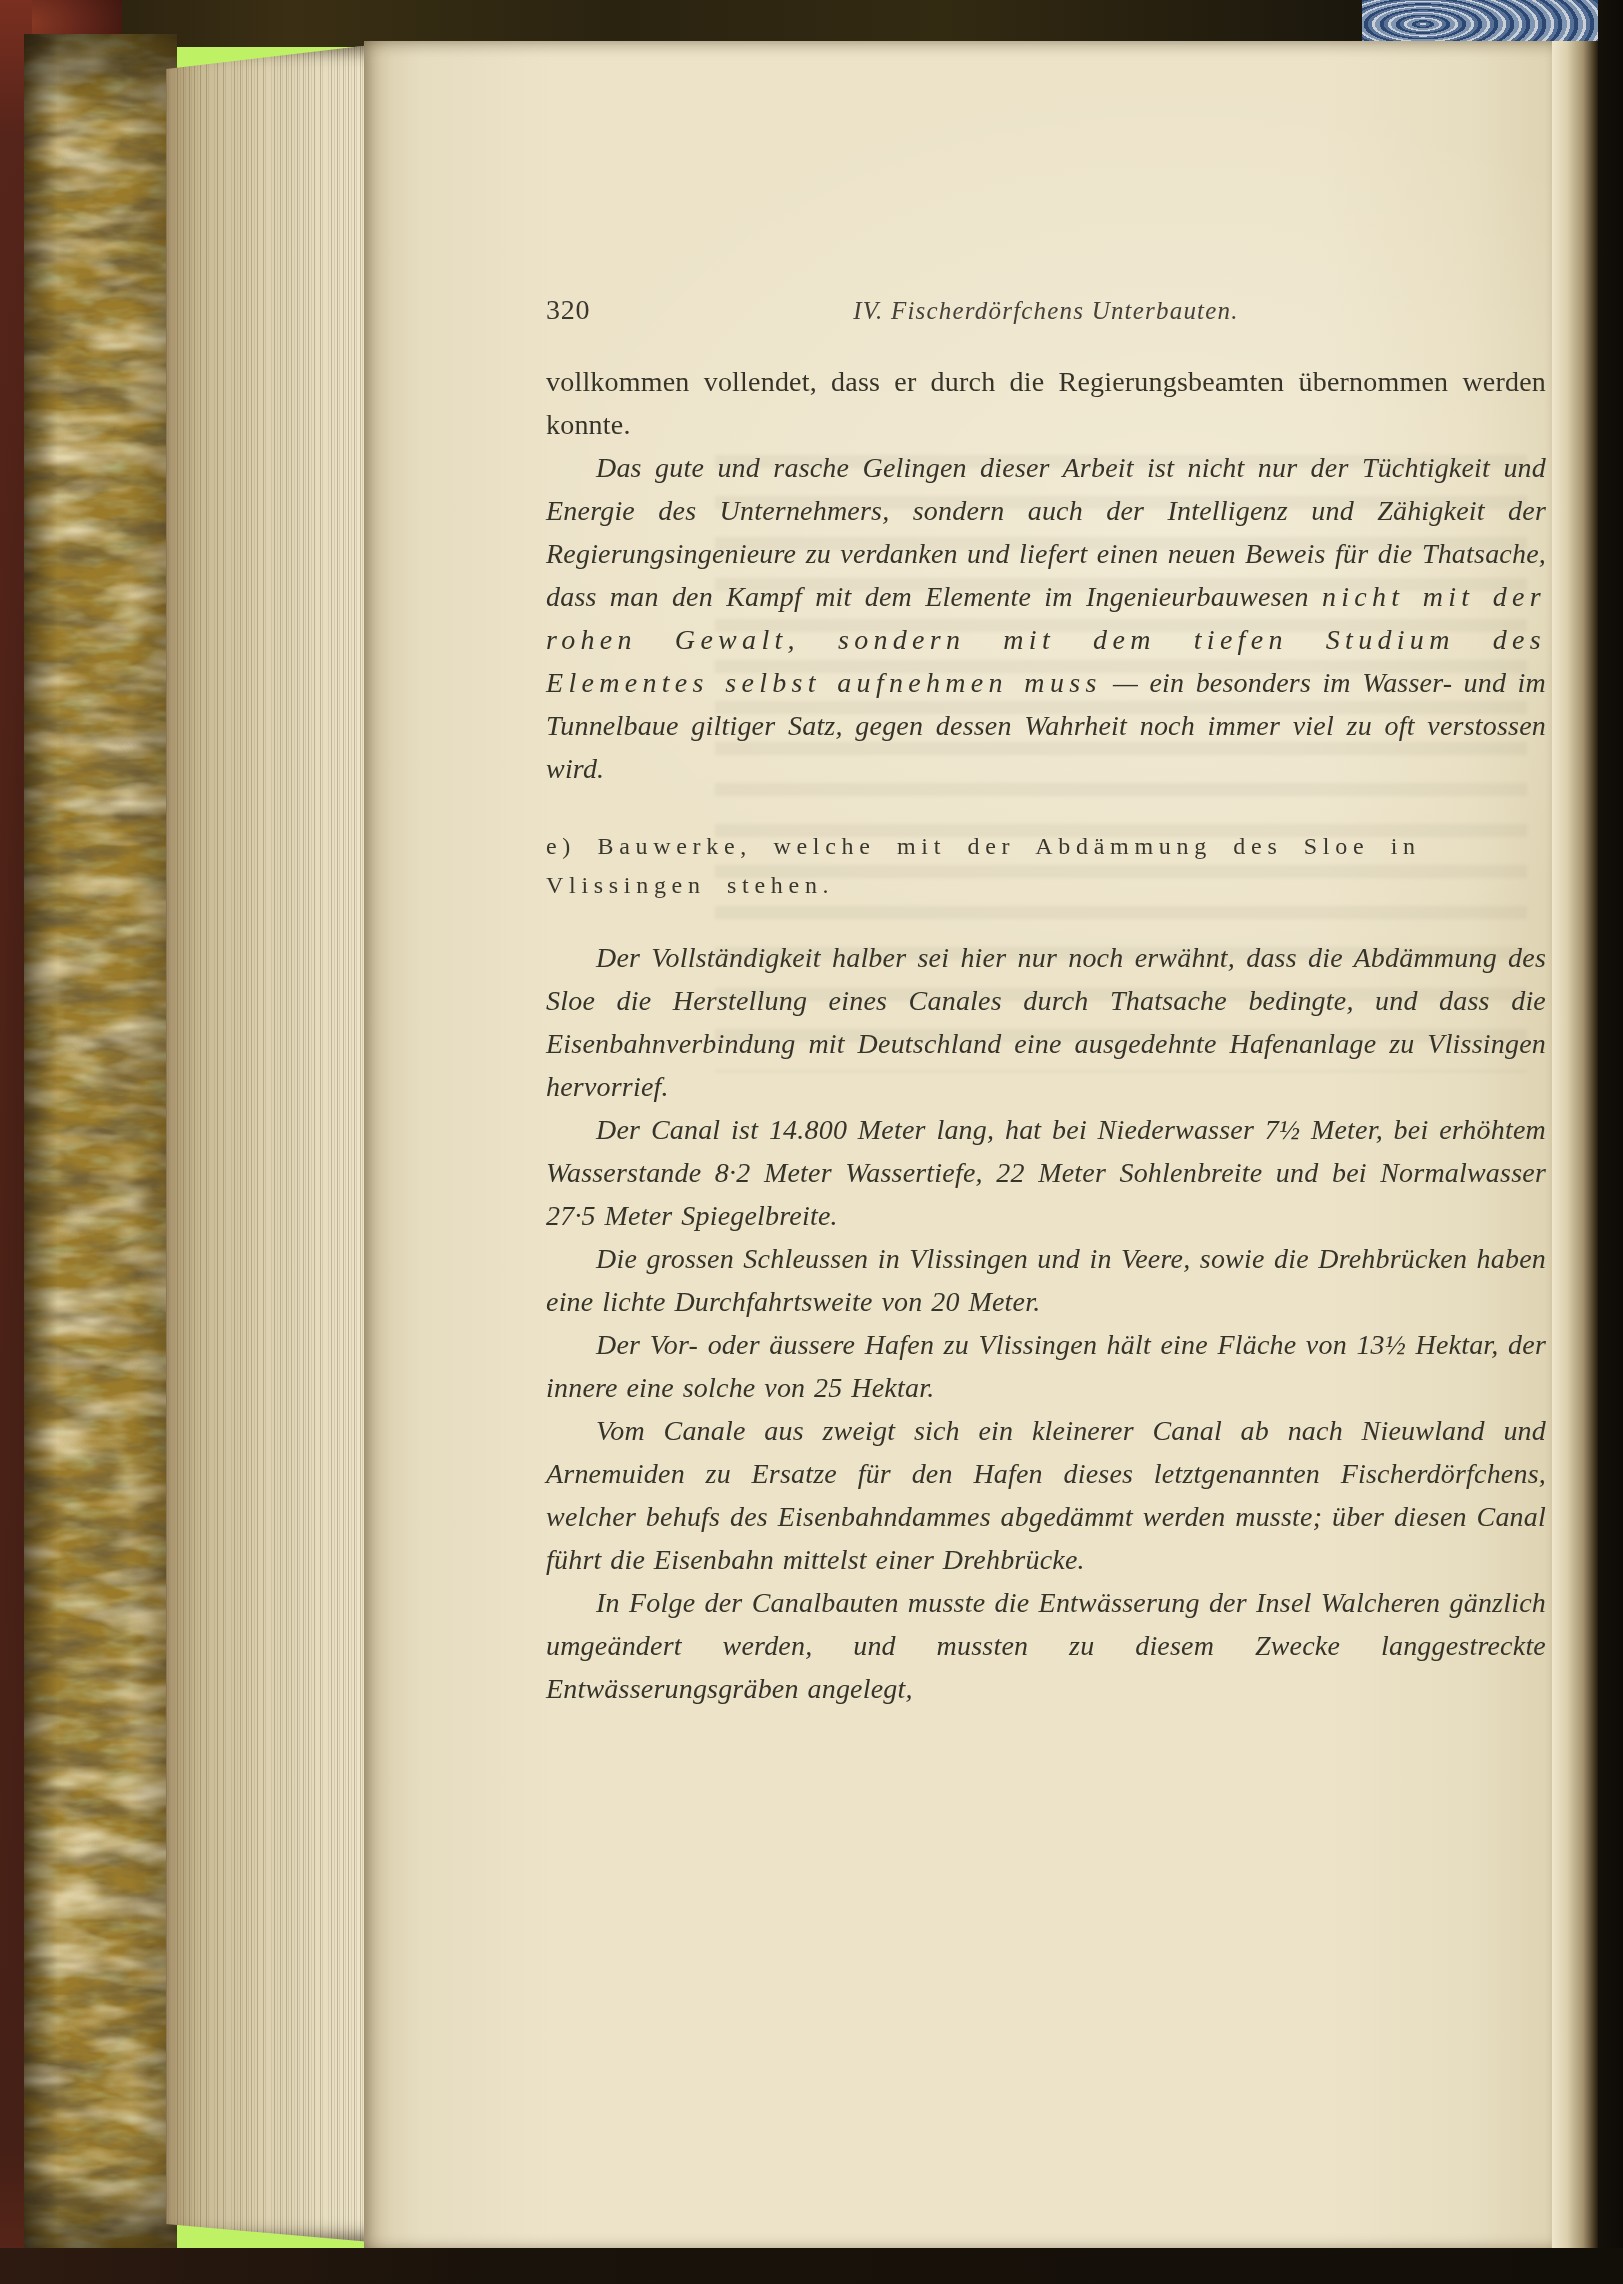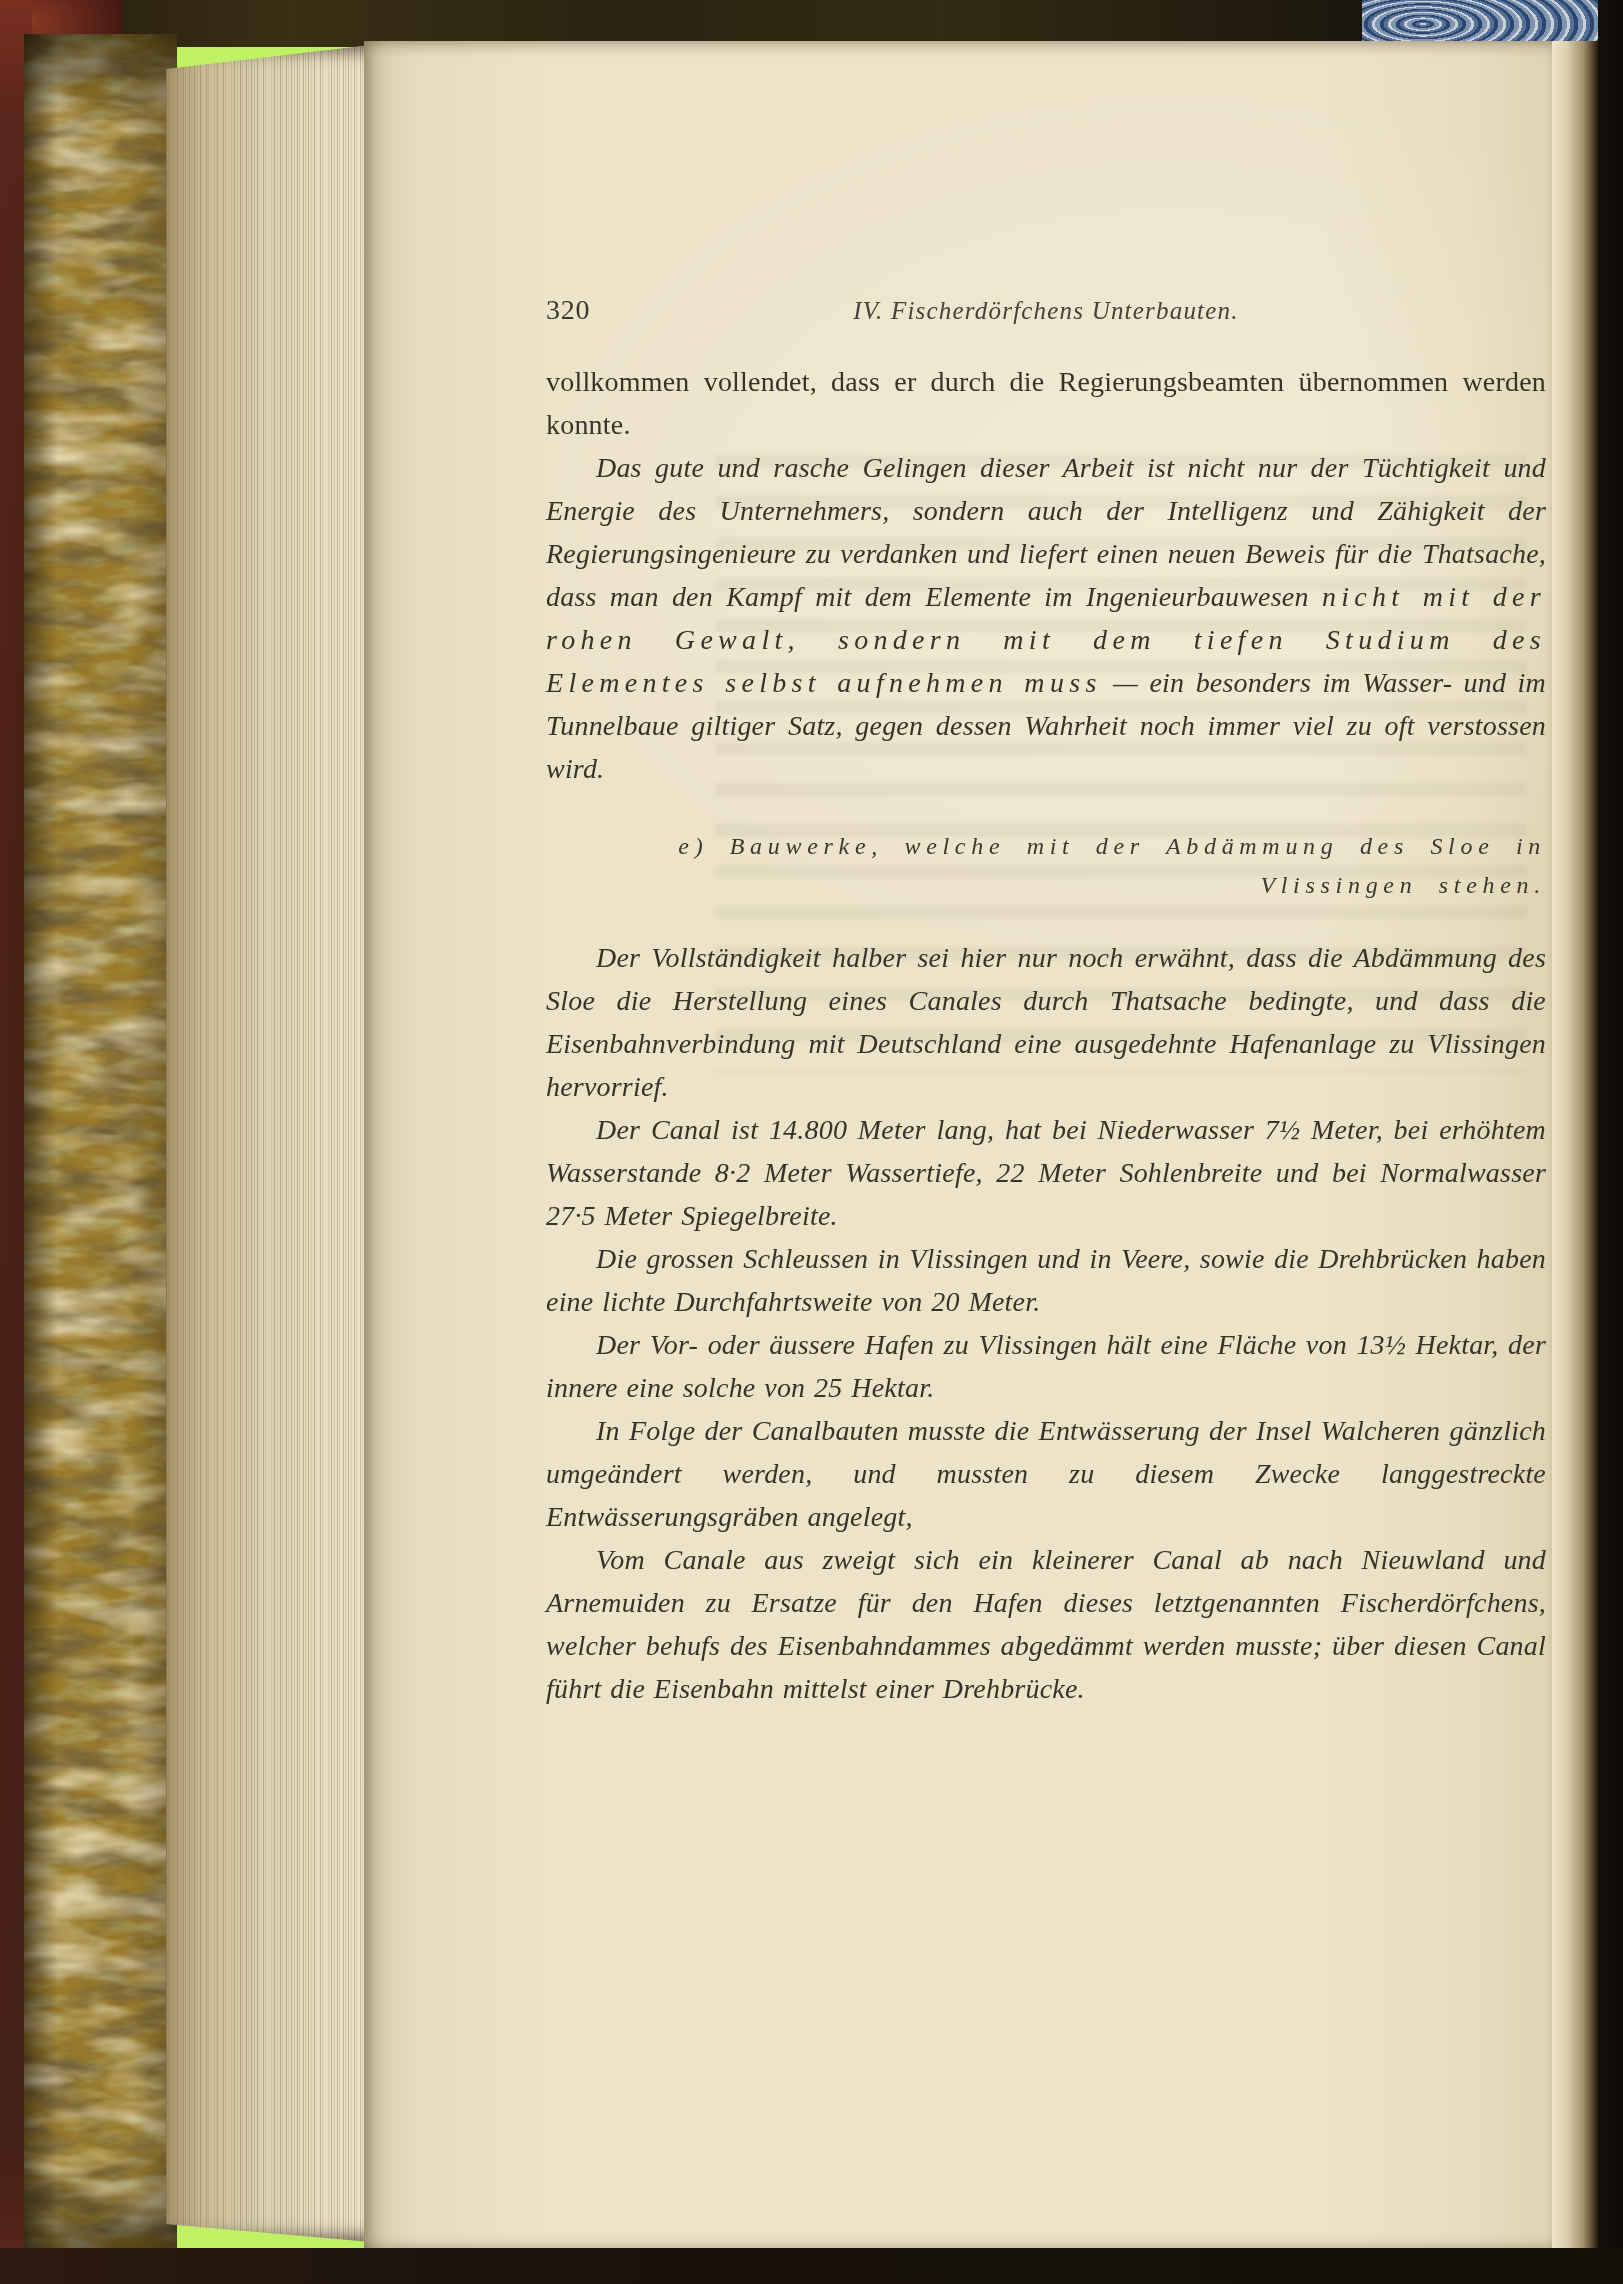--- a/index.html
+++ b/index.html
@@ -90,22 +90,22 @@
   }
   .running-title {
     display:block; text-align:center; font-style:italic; font-size:25px;
     letter-spacing:1.2px; color:#45413a; padding-top:3.2px;
   }
   .body-text { font-size:28px; line-height:43px; text-align:justify; word-spacing:1.6px; letter-spacing:0.2px; hyphens:auto; }
   .body-text p { margin:0; }
   .body-text p.indent { text-indent:50px;font-style:italic; }
   .gesperrt { letter-spacing:5.3px; }
   .section-heading {
-    margin:37px 0 31px 0; text-align:right; text-indent:0;
-    font-size:24px; line-height:39px; letter-spacing:5.7px; word-spacing:9.7px; color:#3a372e;font-style:italic;
+    margin:37px 0 31px 0; text-align:left; text-indent:0;
+    font-size:24px; line-height:39px; letter-spacing:5.7px; word-spacing:9.7px; color:#3a372e;
   }
 </style>
 </head>
 <body>
 
 <div class="stage">
 
   <div class="top-band"></div>
   <div class="cover-corner"></div>
   <div class="blue-marble"></div>
@@ -150,20 +150,20 @@
         <p class=""><span>vollkommen vollendet, dass er durch die Regierungsbeamten übernommen werden konnte.</span></p>
         <p class="indent"><span>Das gute und rasche Gelingen dieser Arbeit ist nicht nur der Tüchtigkeit und Energie des Unternehmers, sondern auch der Intelligenz und Zähigkeit der Regierungsingenieure zu verdanken und liefert einen neuen Beweis für die Thatsache, dass man den Kampf mit dem Elemente im Ingenieurbauwesen </span><span class="gesperrt">nicht mit der rohen Gewalt, sondern mit dem tiefen Studium des Elementes selbst aufnehmen muss</span><span> — ein besonders im Wasser- und im Tunnelbaue giltiger Satz, gegen dessen Wahrheit noch immer viel zu oft verstossen wird.</span></p>
         <div class="section-heading">
           <div>e) Bauwerke, welche mit der Abdämmung des Sloe in</div>
           <div>Vlissingen stehen.</div>
         </div>
         <p class="indent"><span>Der Vollständigkeit halber sei hier nur noch erwähnt, dass die Abdämmung des Sloe die Herstellung eines Canales durch Thatsache bedingte, und dass die Eisenbahnverbindung mit Deutschland eine ausgedehnte Hafenanlage zu Vlissingen hervorrief.</span></p>
         <p class="indent"><span>Der Canal ist 14.800 Meter lang, hat bei Niederwasser 7½ Meter, bei erhöhtem Wasserstande 8·2 Meter Wassertiefe, 22 Meter Sohlenbreite und bei Normalwasser 27·5 Meter Spiegelbreite.</span></p>
         <p class="indent"><span>Die grossen Schleussen in Vlissingen und in Veere, sowie die Drehbrücken haben eine lichte Durchfahrtsweite von 20 Meter.</span></p>
         <p class="indent"><span>Der Vor- oder äussere Hafen zu Vlissingen hält eine Fläche von 13½ Hektar, der innere eine solche von 25 Hektar.</span></p>
+        <p class="indent"><span>Vom Canale aus zweigt sich ein kleinerer Canal ab nach Nieuwland und Arnemuiden zu Ersatze für den Hafen dieses letztgenannten Fischerdörfchens, welcher behufs des Eisenbahndammes abgedämmt werden musste; über diesen Canal führt die Eisenbahn mittelst einer Drehbrücke.</span></p>
         <p class="indent"><span>In Folge der Canalbauten musste die Entwässerung der Insel Walcheren gänzlich umgeändert werden, und mussten zu diesem Zwecke langgestreckte Entwässerungsgräben angelegt,</span></p>
-        <p class="indent"><span>Vom Canale aus zweigt sich ein kleinerer Canal ab nach Nieuwland und Arnemuiden zu Ersatze für den Hafen dieses letztgenannten Fischerdörfchens, welcher behufs des Eisenbahndammes abgedämmt werden musste; über diesen Canal führt die Eisenbahn mittelst einer Drehbrücke.</span></p>
       </div>
   </div>
 
   <div class="bottom-band"></div>
 </div>
 
 
 </body></html>

